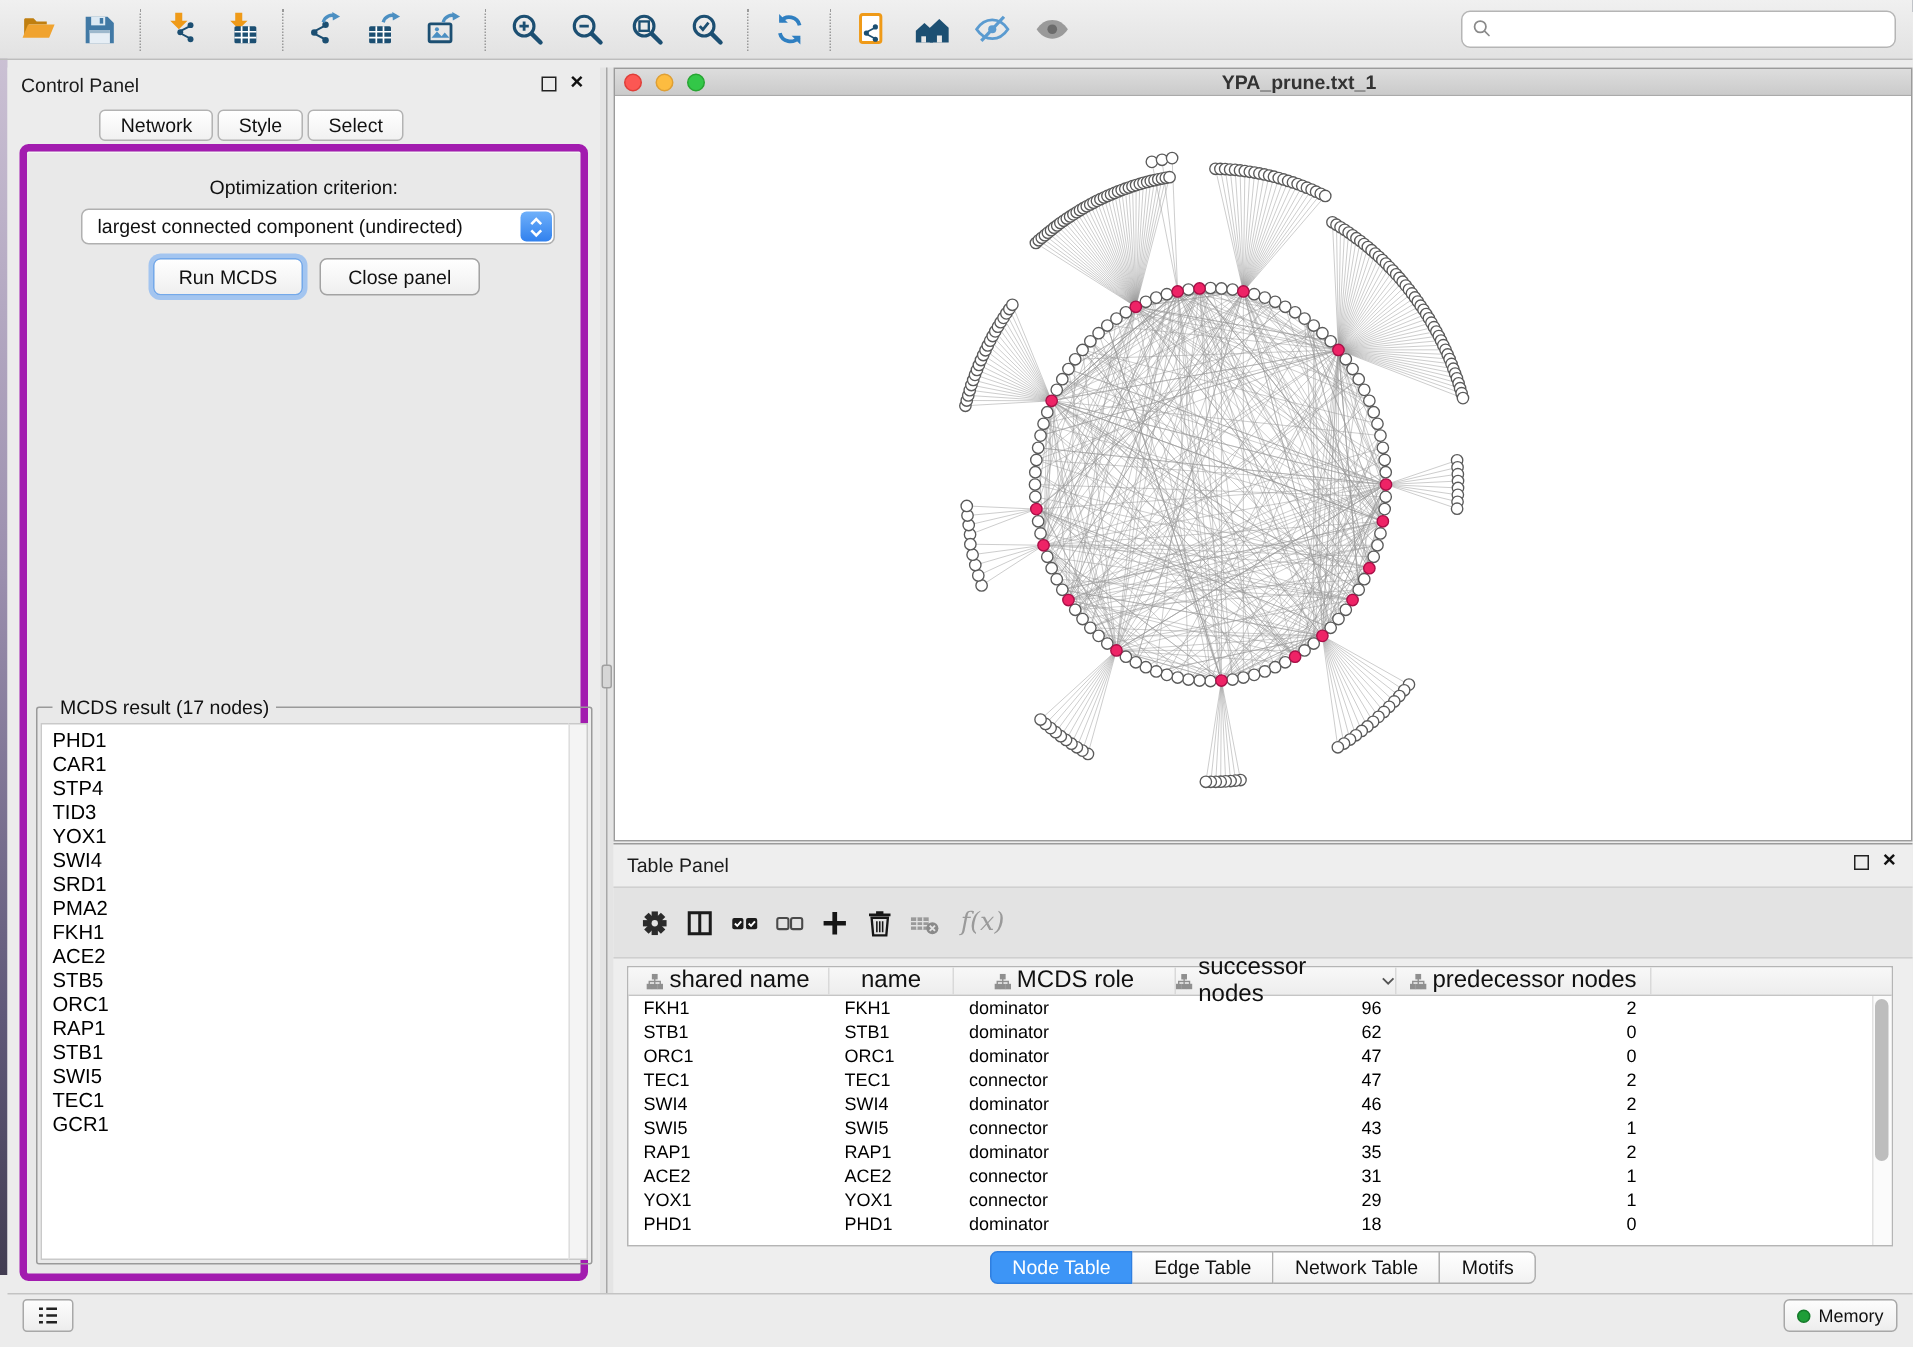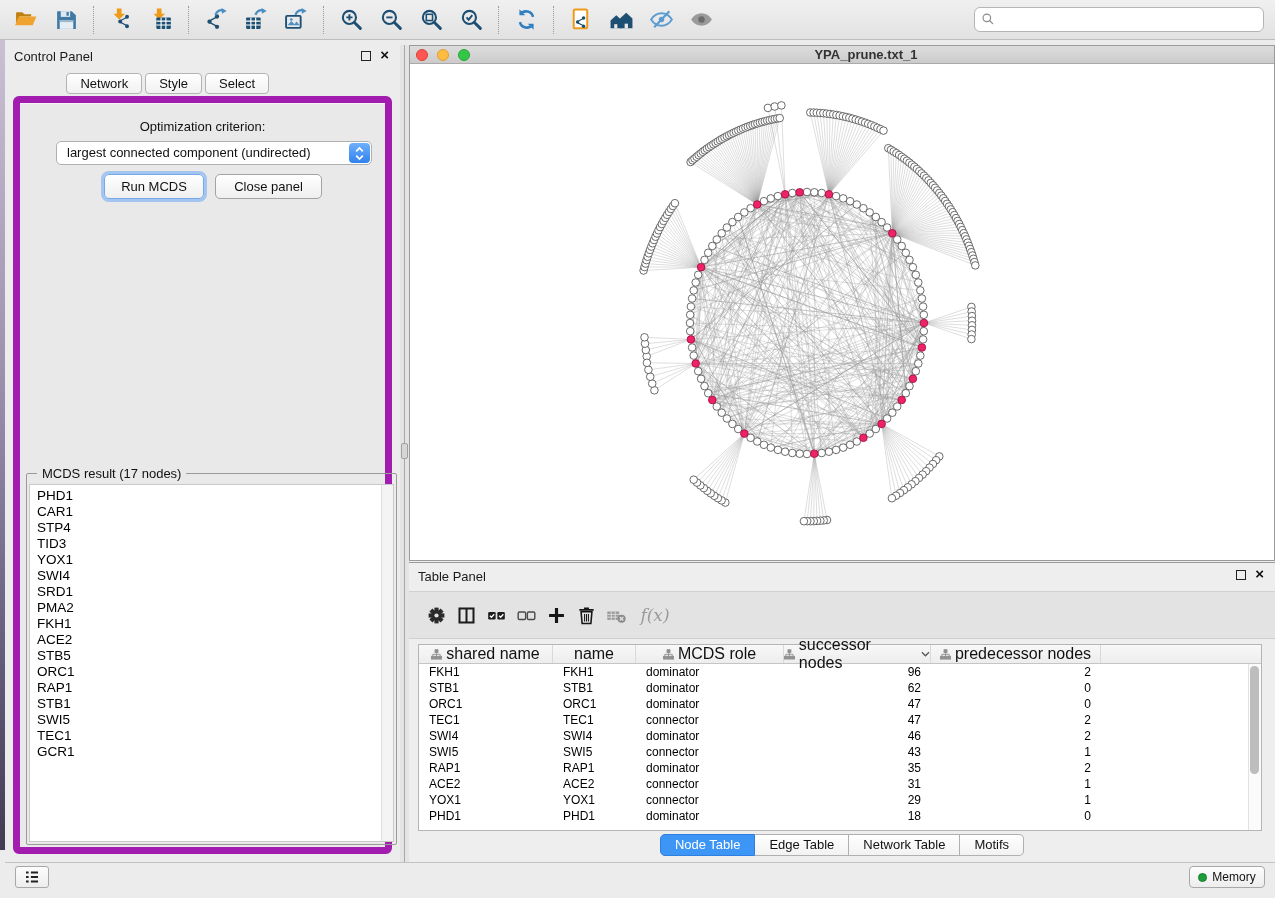--- a/index.html
+++ b/index.html
@@ -22,21 +22,21 @@
   #control-panel{left:5px;top:45px;width:395px;height:817px;background:#ececec;}
   #cp-titlebar{left:0;top:0;width:100%;height:24px;}
   #cp-title{left:9px;top:4px;font-size:13px;color:#1b1b1b;}
   .mini-float{width:10px;height:10px;border:1.5px solid #222;display:inline-block;}
   .mini-close{font-size:15px;font-weight:bold;color:#111;line-height:10px;}
   #cp-float{right:29px;top:6px;}
   #cp-close{right:11px;top:5px;}
   #cp-tabs{left:0;top:28px;width:100%;display:flex;justify-content:center;gap:3px;}
   .cp-tab{height:21px;padding:0 13px;font-size:13px;line-height:19px;background:linear-gradient(#ffffff,#f1f1f1);border:1px solid #b3b3b3;border-radius:4px;color:#111;}
   .cp-tab.sel{background:#3d95f6;border-color:#2f7fe0;color:#fff;margin-top:24px;}
-  #cp-inner{left:8px;top:51px;width:379px;height:758px;background:#e9e9e9;border:7px solid #a21caf;border-radius:6px;box-shadow:inset 0 1px 0 #f5f5f5;}
+  #cp-inner{left:8px;top:51px;width:379px;height:758px;background:#e9e9e9;border:5px solid #a21caf;border-radius:6px;box-shadow:inset 0 1px 0 #f5f5f5;}
   #opt-label{left:0;top:16px;width:100%;text-align:center;font-size:13px;color:#111;}
   #opt-select{left:36px;top:38px;width:316px;height:24px;background:#fff;border:1px solid #b0b0b0;border-radius:5px;font-size:13px;line-height:22px;padding-left:10px;color:#111;}
   #opt-stepper{right:1px;top:1px;width:21px;height:20px;border-radius:4px;background:linear-gradient(#6fb0fa,#3181ee);display:flex;align-items:center;justify-content:center;}
   .btn{height:25px;background:linear-gradient(#ffffff,#efefef);border:1px solid #a3a3a3;border-radius:5px;font-size:13px;color:#111;text-align:center;line-height:23px;}
   #run-btn{left:84px;top:71px;width:100px;border-color:#74a9ea;box-shadow:0 0 0 3px rgba(106,167,245,.55);}
   #close-btn{left:195px;top:71px;width:107px;}
   #mcds-group{left:6px;top:370px;width:371px;height:372px;border:1px solid #9a9a9a;border-radius:2px;}
   #mcds-legend{left:10px;top:-8px;padding:0 5px;background:#e9e9e9;font-size:13px;color:#111;}
   #mcds-list{left:2px;top:10px;right:2px;bottom:2px;background:#fff;border:1px solid #c9c9c9;overflow:hidden;padding:3px 0 0 7px;}
   .mcds-item{font-size:13.5px;line-height:16px;color:#000;}

